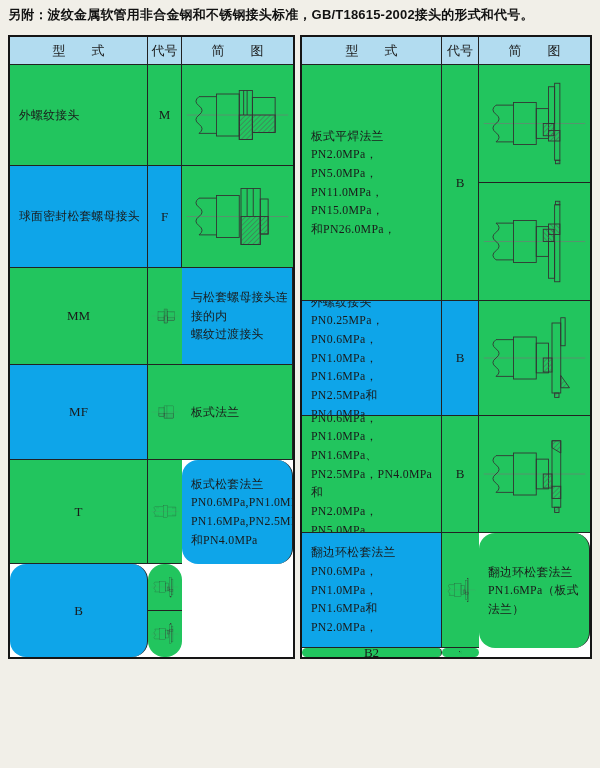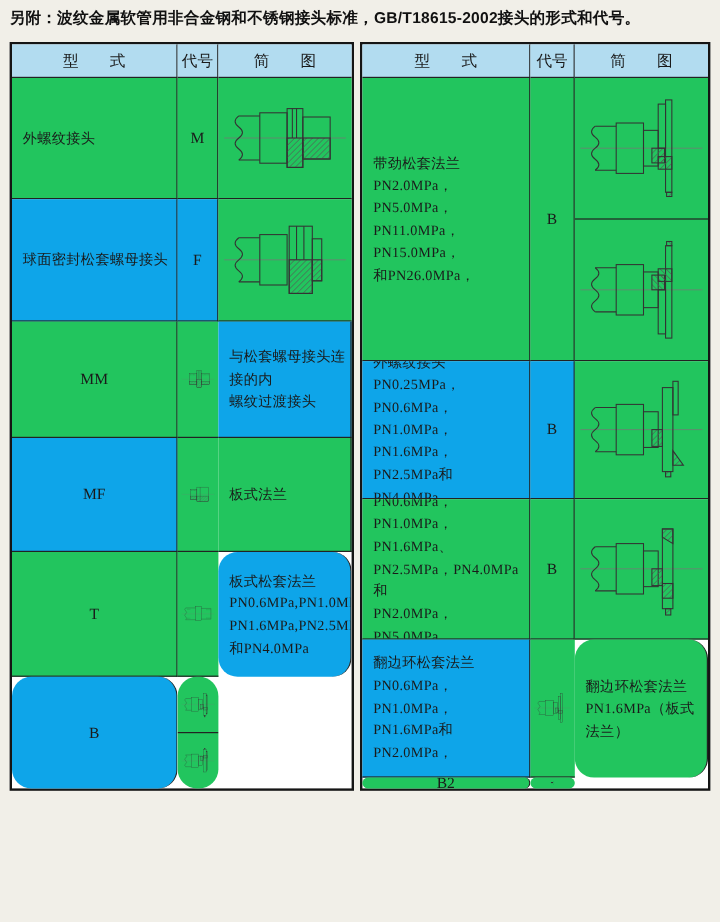--- a/index.html
+++ b/index.html
@@ -240,21 +240,21 @@
         </svg>
     </div>
   </div>
 </div>
 
 <div class="tbl tbl-right">
   <div class="c th">型　　式</div>
   <div class="c th">代号</div>
   <div class="c th lastc">简　　图</div>
 
-  <div class="c t">带劲松套法兰
+  <div class="c t">板式平焊法兰
 PN2.0MPa，PN5.0MPa，
 PN11.0MPa，PN15.0MPa，
 和PN26.0MPa，</div>
   <div class="c k">B</div>
   <div class="c d lastc split">
     <div class="half">
       <svg viewBox="0 0 120 100">
           <defs>
             <pattern id="hpat" width="4" height="4" patternUnits="userSpaceOnUse" patternTransform="rotate(45)">
               <line x1="0" y1="0" x2="0" y2="4" stroke="#555" stroke-width="1.1"></line>

